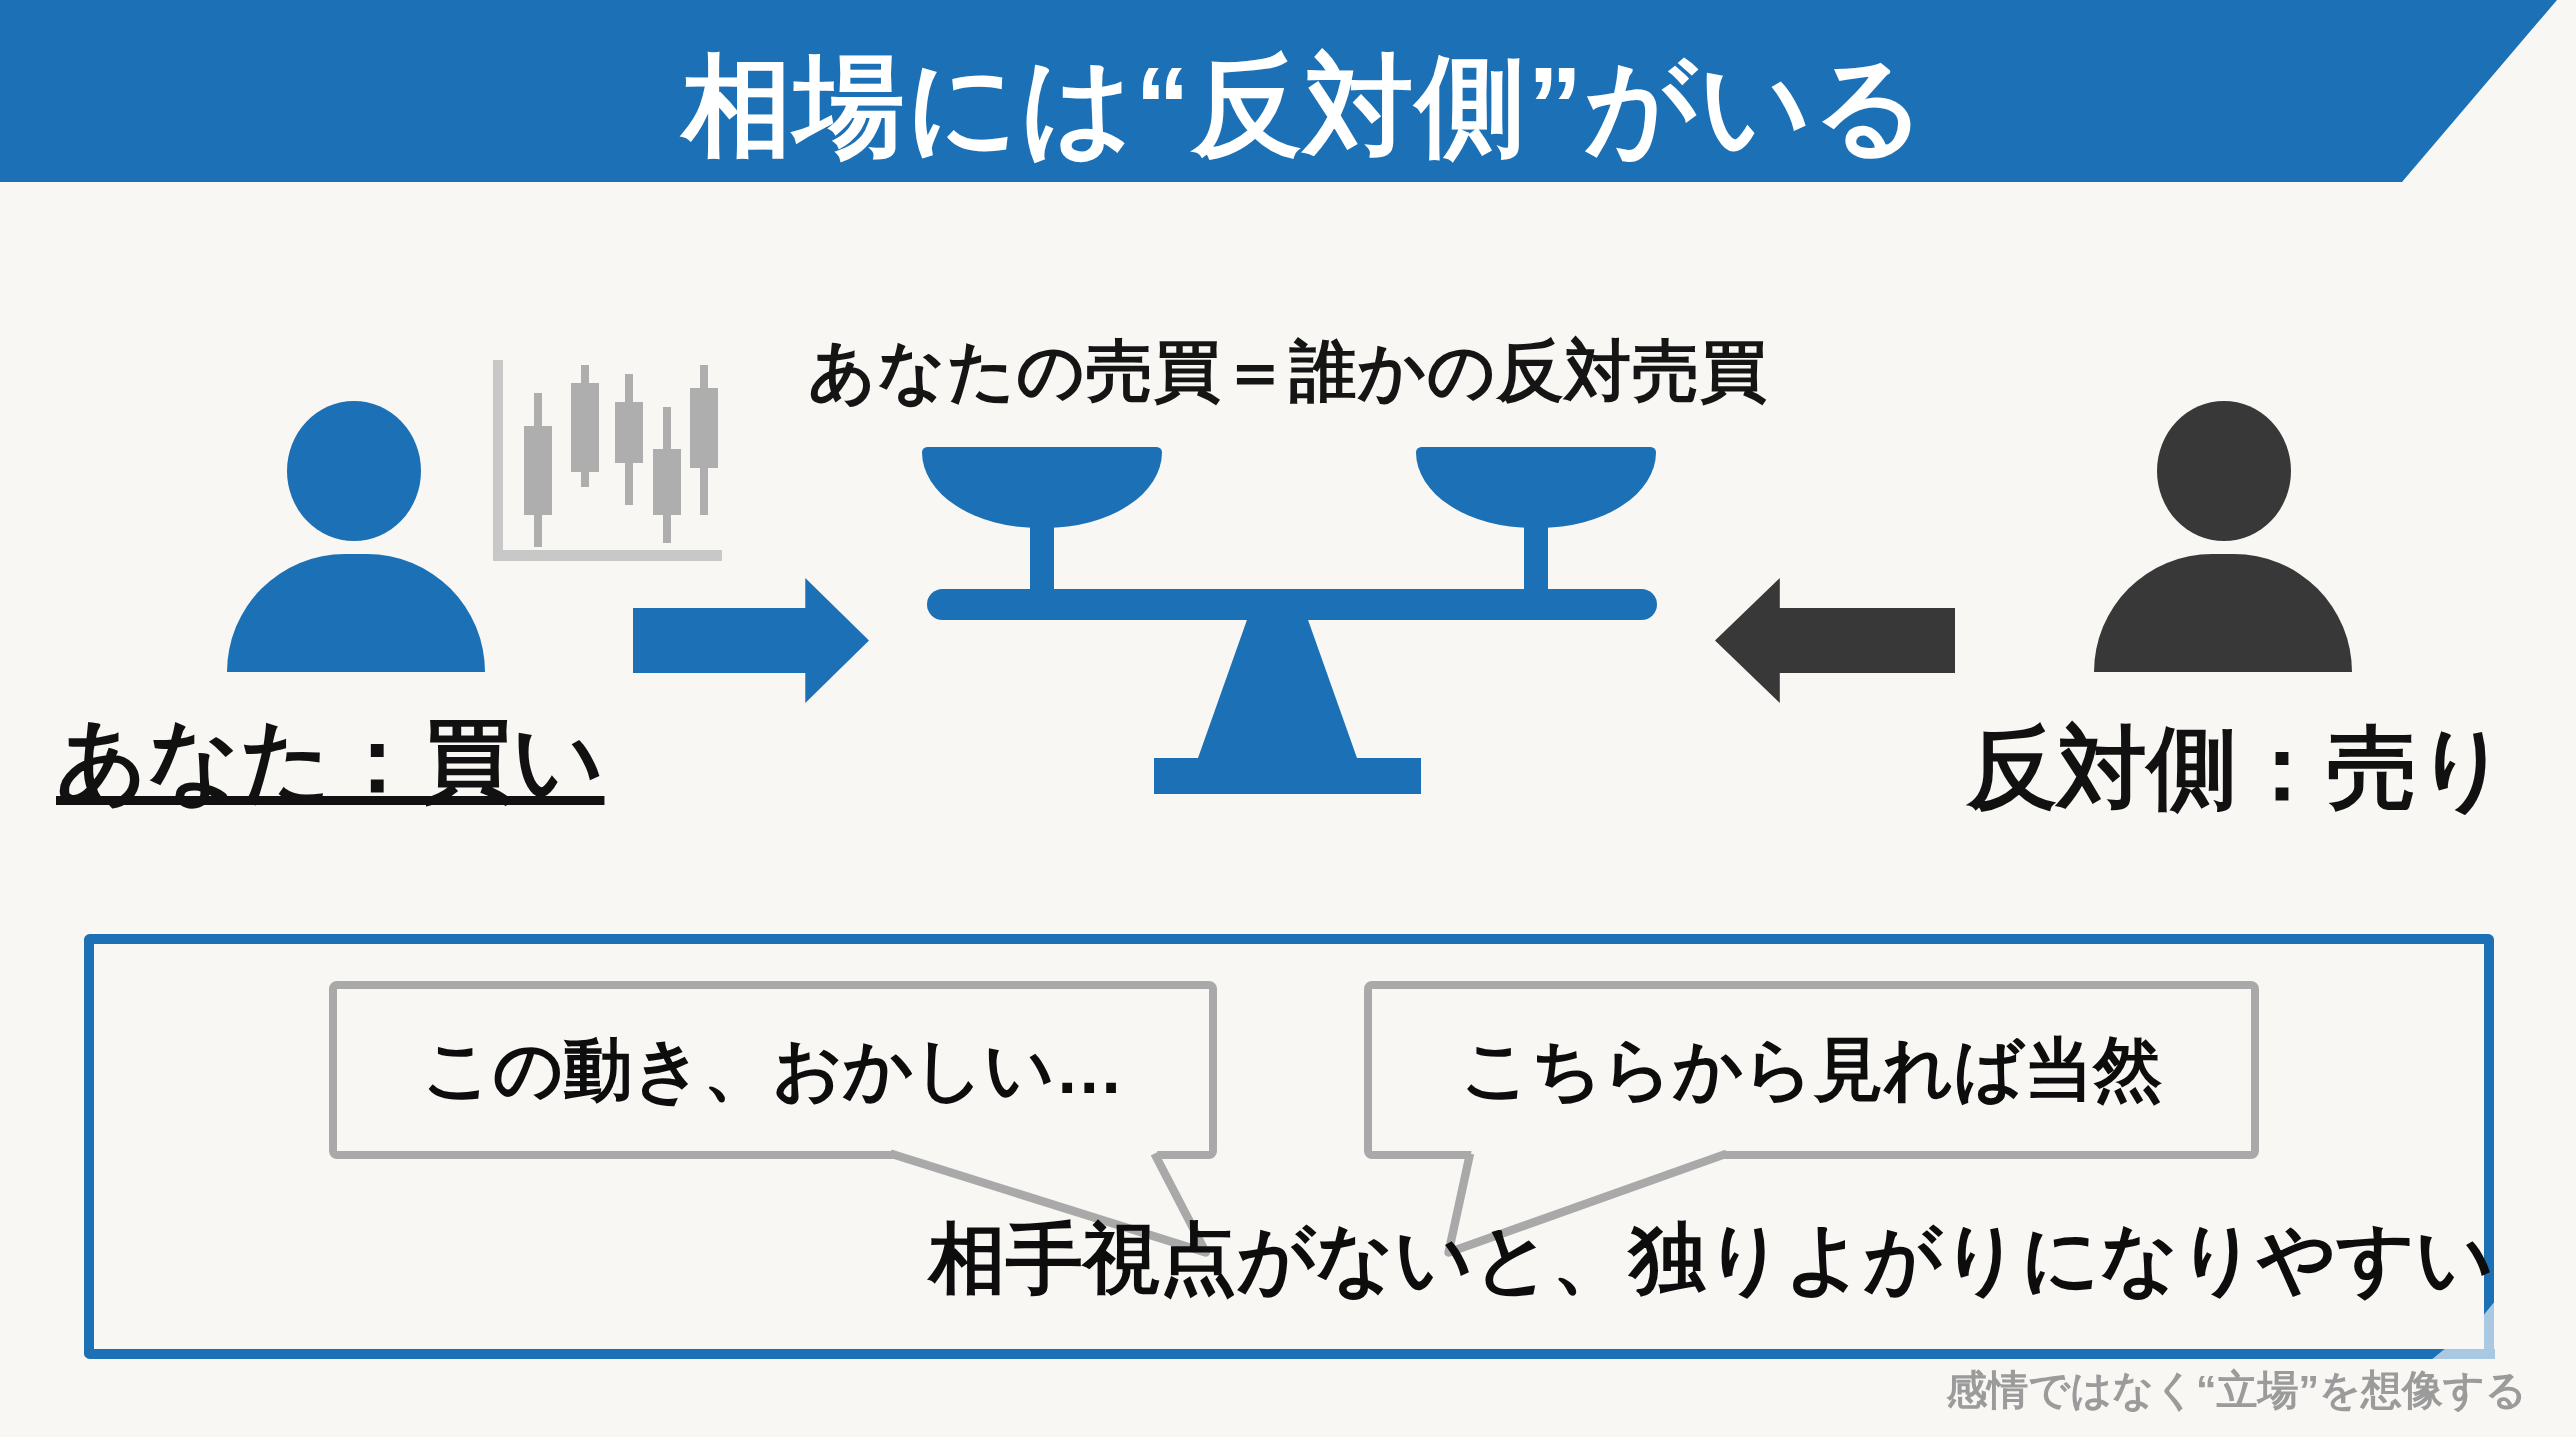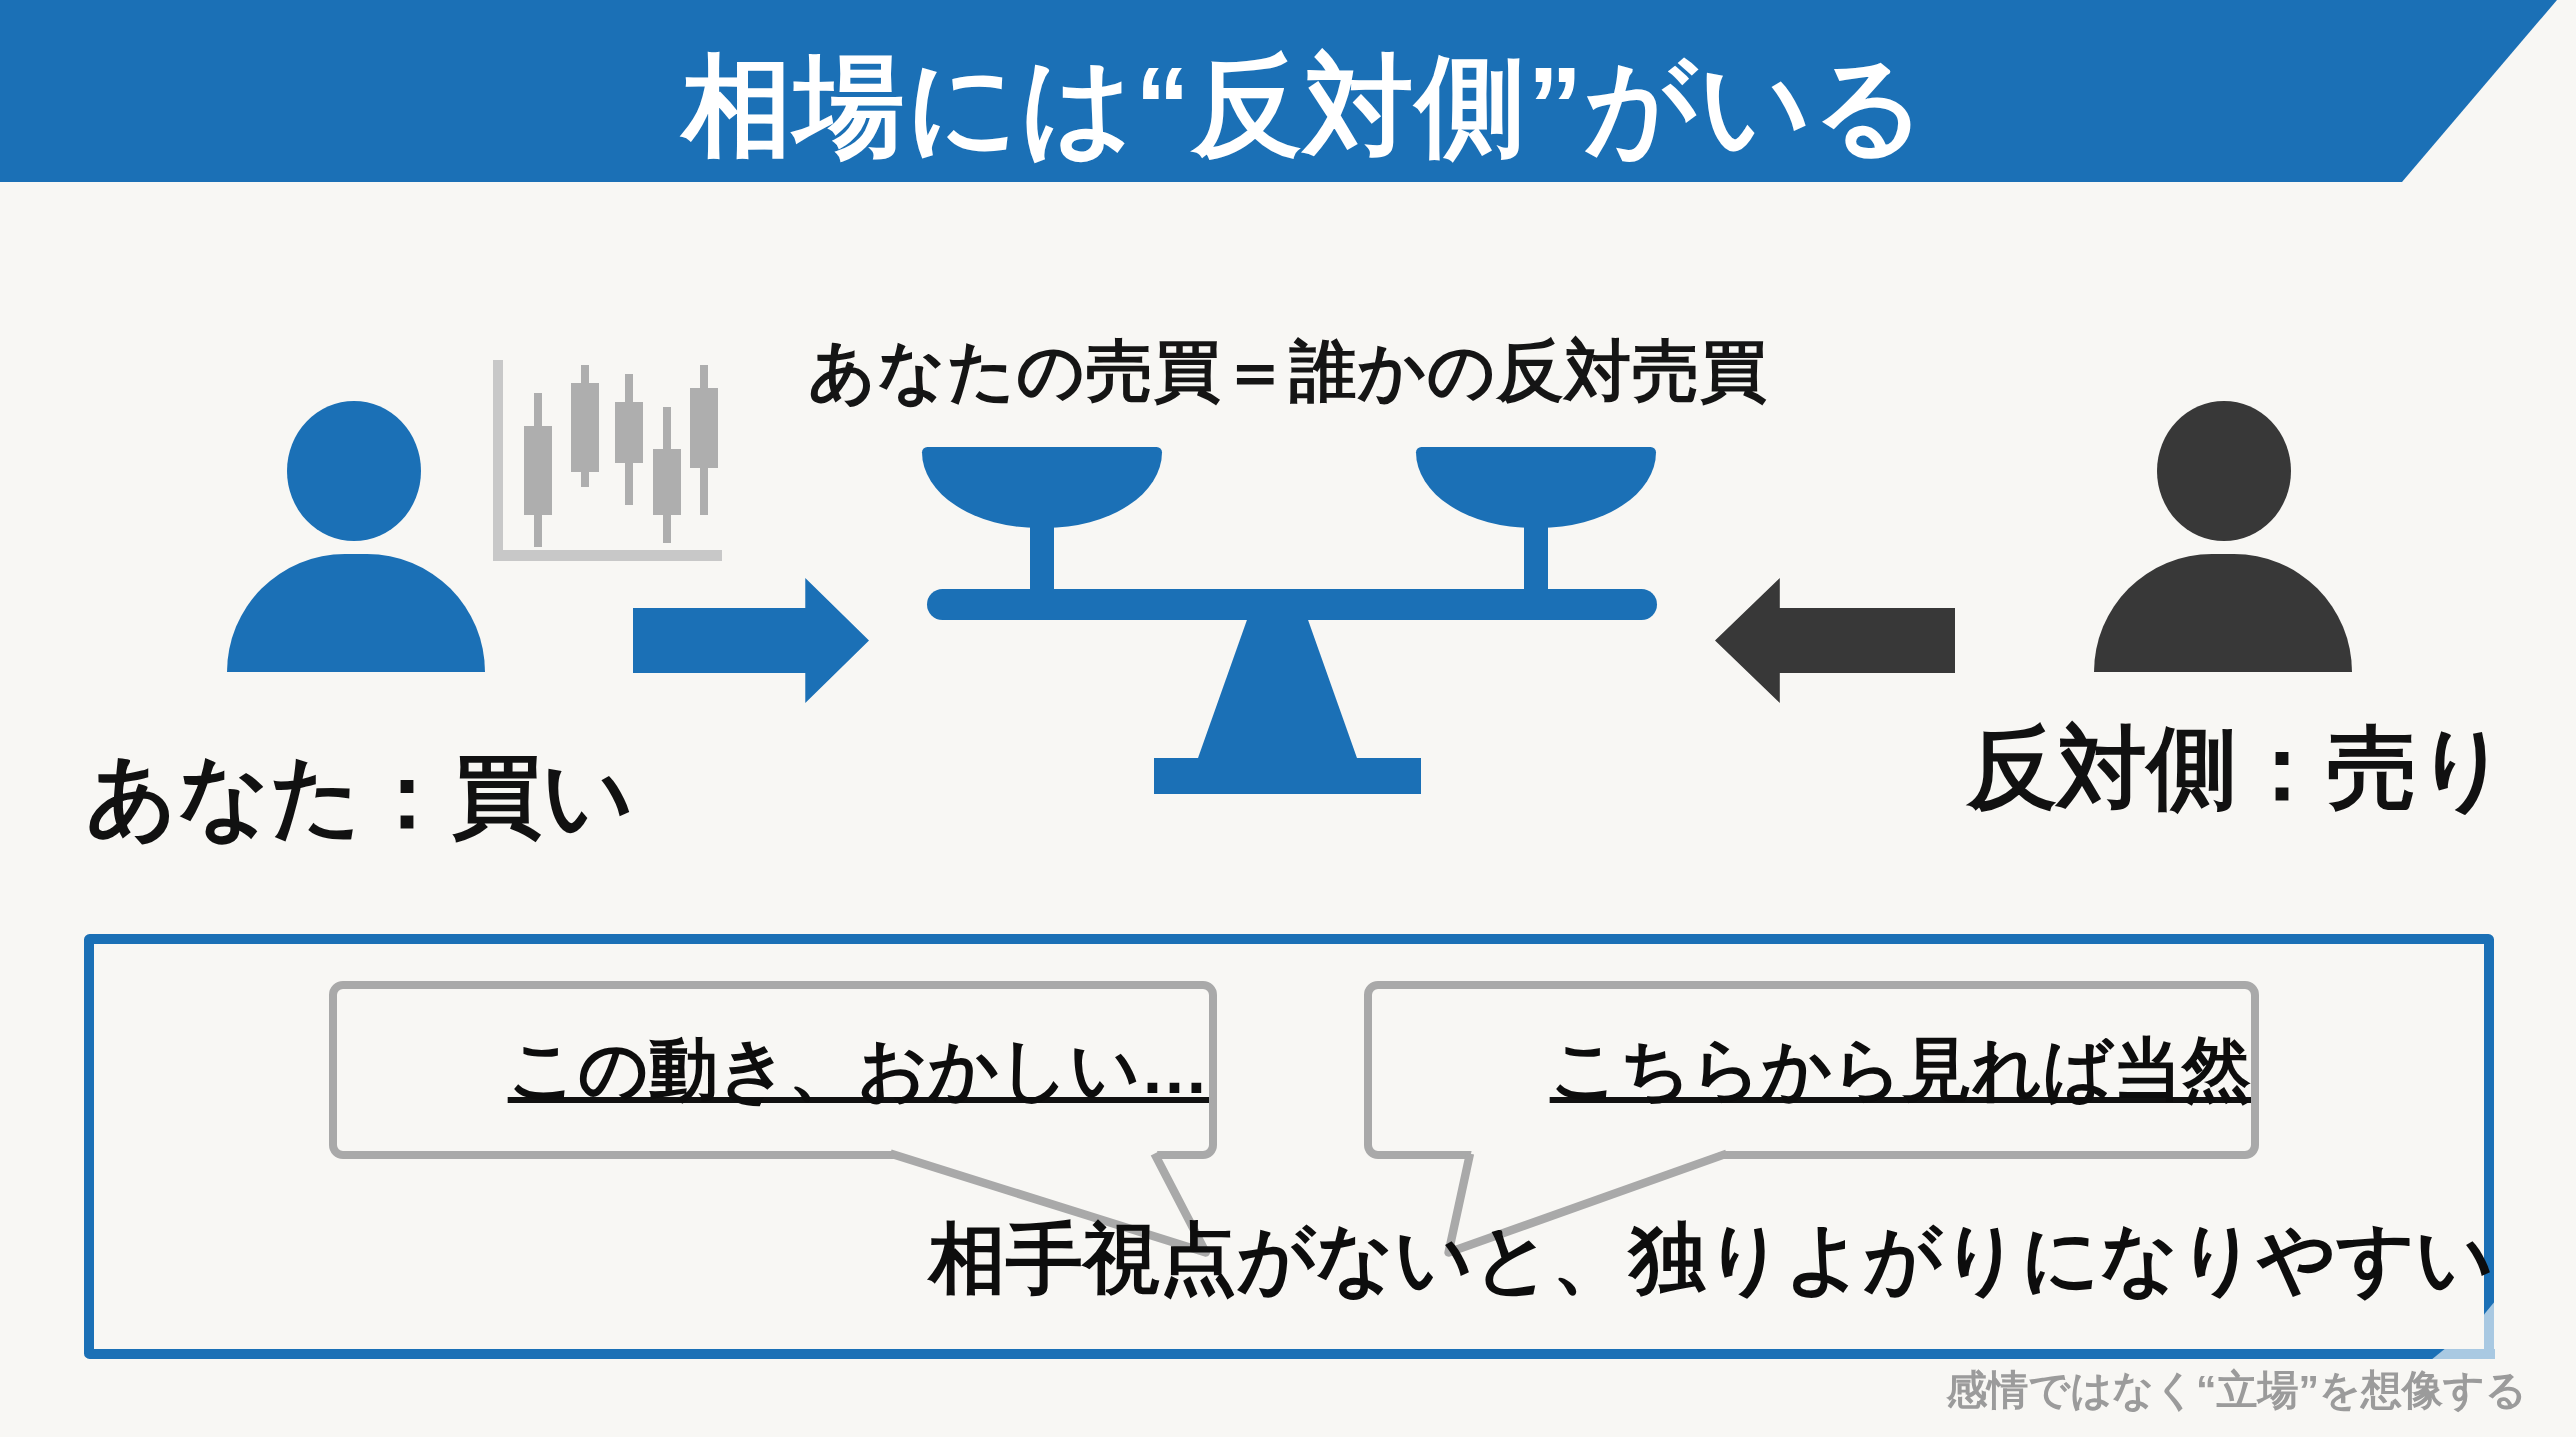--- a/index.html
+++ b/index.html
@@ -63,38 +63,38 @@
   .stem{width:24px;height:69px;top:75px;}
   .stem-l{left:108px;}
   .stem-r{left:602px;}
   .beam{left:4.7px;top:142px;width:730px;height:31px;border-radius:16px;}
   .pedestal{left:276px;top:172px;width:159px;height:139px;
     clip-path:polygon(31% 0,69% 0,100% 100%,0 100%);}
   .base{left:232px;top:311px;width:267px;height:36px;}
 
   
   .actor-label{font-size:90px;font-weight:900;color:#111;letter-spacing:0;white-space:nowrap;}
-  .label-left{left:56px;top:736px;width:608px;text-align:center;}
+  .label-left{left:56px;top:700px;width:608px;text-align:left;text-decoration:underline;}
   .label-right{left:1910px;top:708px;width:599px;text-align:right;}
 
   
   .panel{
     left:84px;top:934px;width:2410px;height:425px;
     border:10.3px solid #1b70b6;border-radius:5.6px;box-sizing:border-box;
     background:transparent;
   }
   .accent-r{left:2484px;top:1302px;width:10.3px;height:57px;background:#a9c9e2;
     clip-path:polygon(0 22%,100% 0,100% 100%,0 100%);}
   .accent-b{left:2432px;top:1349px;width:63px;height:10.3px;background:#a9c9e2;
     clip-path:polygon(0 100%,20% 0,100% 0,100% 100%);}
 
   .bubble{
-    border:8.4px solid #a9a9a9;border-radius:14px;box-sizing:border-box;
-    background:#f8f7f4;display:flex;align-items:center;justify-content:flex-end;
-    top:981px;height:178px;text-decoration:underline;
+    border:8.4px solid #a9a9a9;border-radius:8px;box-sizing:border-box;
+    background:#f8f7f4;display:flex;align-items:center;justify-content:center;
+    top:981px;height:178px;
   }
   .bubble-l{left:329px;width:888px;}
   .bubble-r{left:1364px;width:895px;}
   .bubble-text{font-size:69px;font-weight:900;color:#0d0d0d;white-space:nowrap;}
 
   .tail{position:absolute;}
 
   .conclusion{
     left:84px;top:1208px;width:2410px;text-align:right;
     font-size:77px;font-weight:900;color:#0d0d0d;white-space:nowrap;

